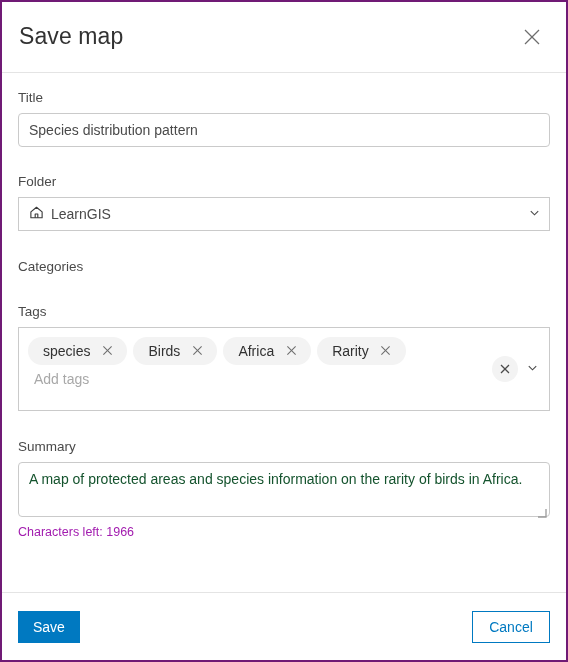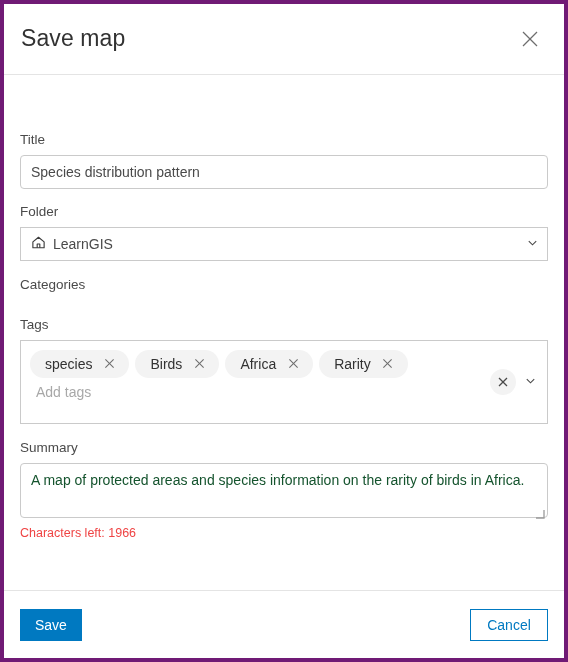--- a/index.html
+++ b/index.html
@@ -11,25 +11,24 @@
     width: 568px;
     height: 662px;
     font-family: "Liberation Sans", sans-serif;
     -webkit-font-smoothing: antialiased;
   }
   .dialog {
     box-sizing: border-box;
     width: 568px;
     height: 662px;
     background: #ffffff;
-    border: 4px solid #701a75;
+    border: 2px solid #701a75;
     display: flex;
     flex-direction: column;
     overflow: hidden;
-    gap: 40px;
   }
 
   
   .dialog-header {
     box-sizing: border-box;
     height: 71px;
     flex: 0 0 71px;
     border-bottom: 1px solid #e4e4e4;
     display: flex;
     align-items: center;
@@ -56,21 +55,21 @@
     color: #6e6e6e;
   }
   .close-btn svg { display: block; }
 
   
   .dialog-body {
     flex: 1 1 auto;
     padding: 17px 16px 0 16px;
     overflow: hidden;
   }
-  .field { margin-bottom: 0; }
+  .field { margin-bottom: 12px; }
   .field-label {
     font-size: 13.5px;
     color: #4a4a4a;
     margin-bottom: 7px;
     line-height: 1.2;
   }
 
   .text-input {
     box-sizing: border-box;
     width: 100%;
@@ -220,21 +219,21 @@
     position: absolute;
     right: 3px;
     bottom: 3px;
     width: 10px;
     height: 10px;
     pointer-events: none;
     color: #9a9a9a;
   }
   .char-left {
     font-size: 12.5px;
-    color: #ef4444;
+    color: #a21caf;
     margin-top: 8px;
   }
 
   
   .dialog-footer {
     flex: 0 0 auto;
     border-top: 1px solid #e4e4e4;
     height: 67px;
     display: flex;
     align-items: center;

